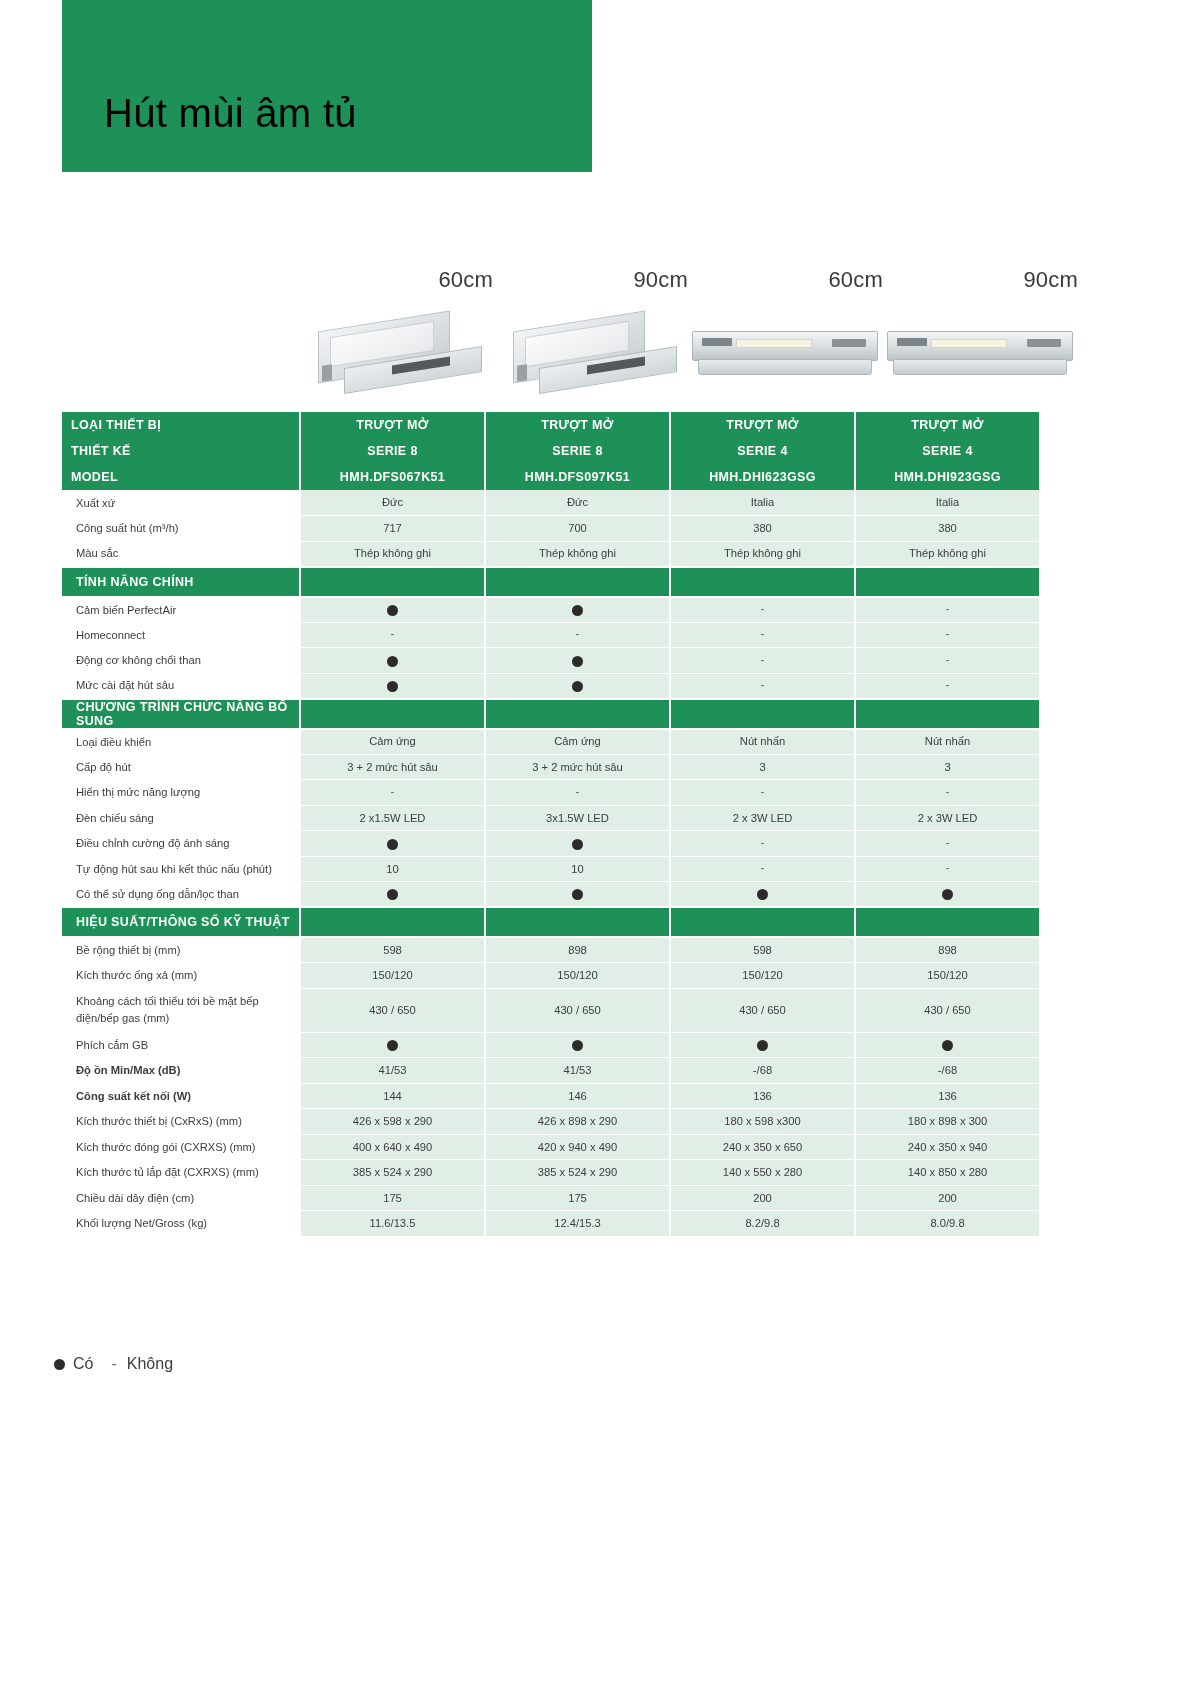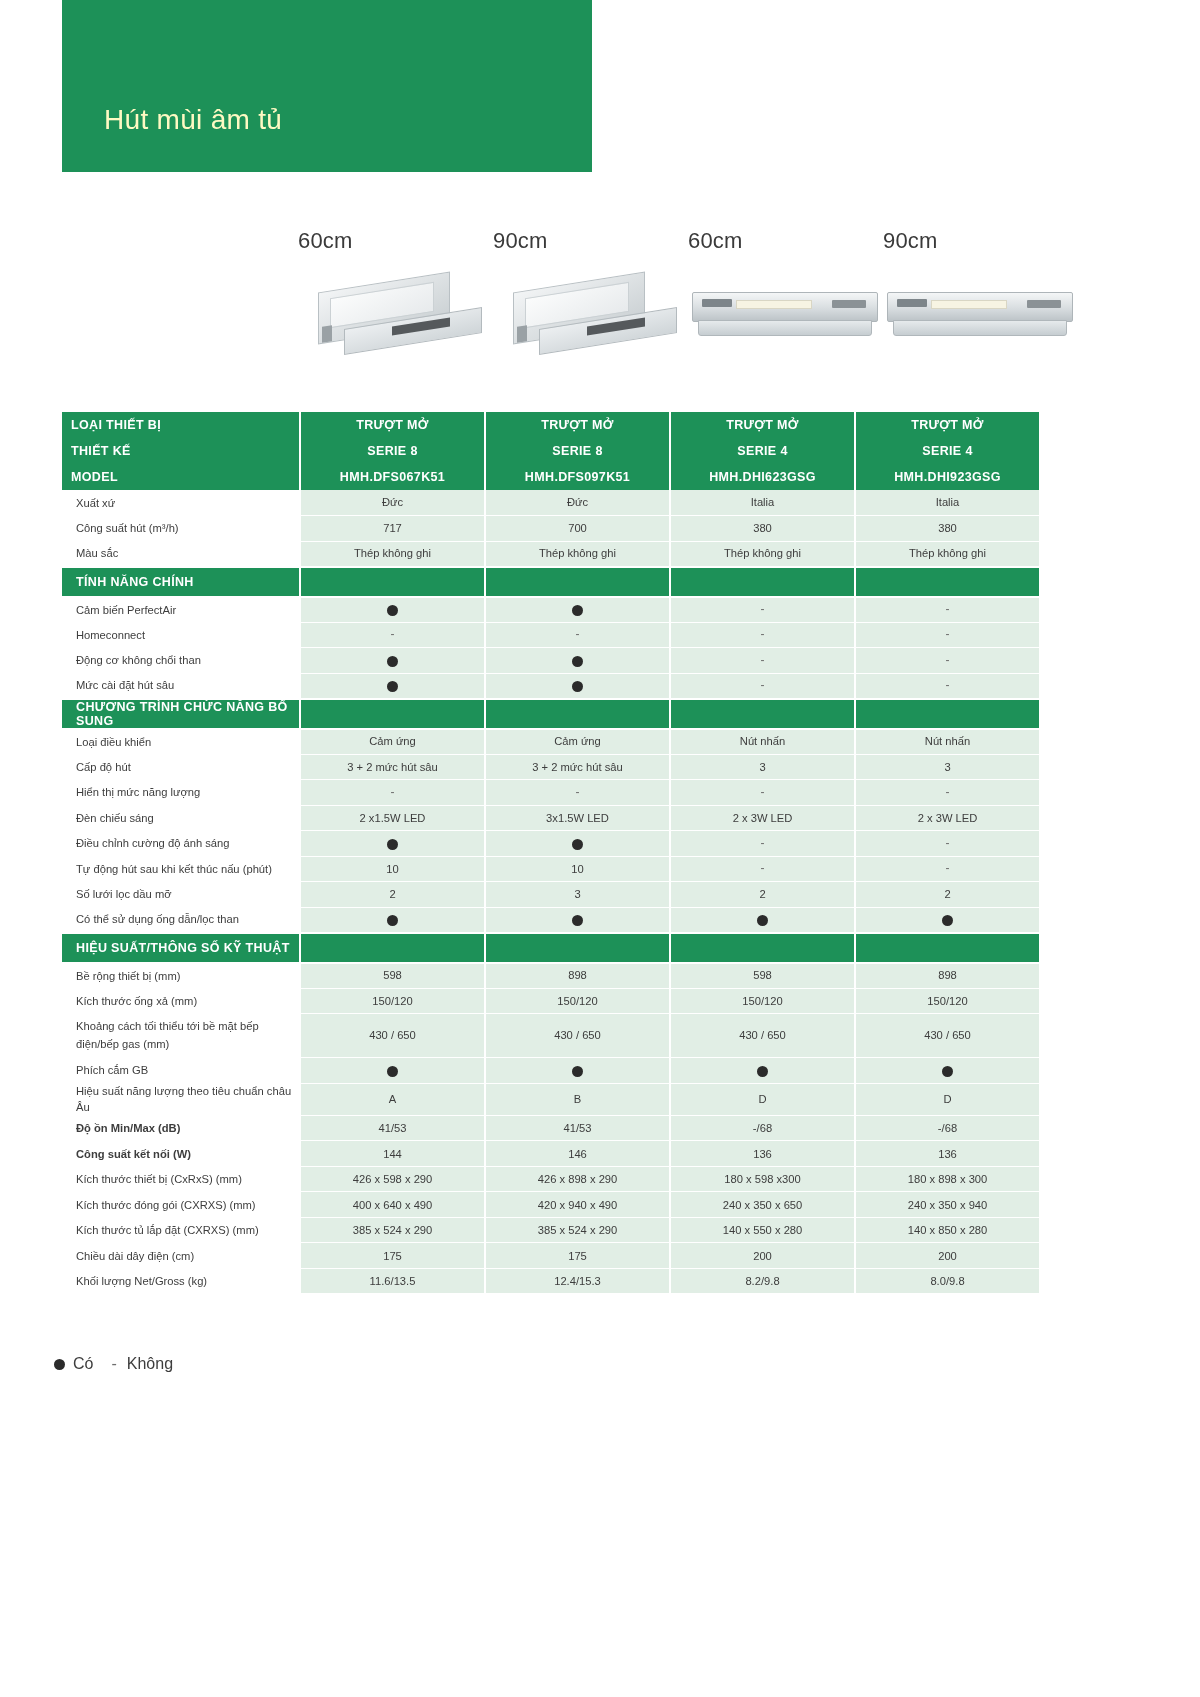--- a/index.html
+++ b/index.html
@@ -13,42 +13,43 @@
 
   
   .banner {
     position: absolute;
     left: 62px; top: 0px;
     width: 530px; height: 172px;
     background: #1d9158;
     display: flex; align-items: flex-end;
   }
   .banner-title {
-    color: #fef9c3;
-    font-size: 28px;
+    color: #000000;
+    font-size: 40px;
     font-weight: 400;
     letter-spacing: 0.3px;
     padding: 0 0 36px 42px;
     white-space: nowrap;
   }
 
   
   .products {
     position: absolute;
     left: 298px; top: 228px;
     width: 840px; height: 150px;
     display: flex;
   }
   .product { width: 195px; position: relative; }
   .product-label {
-    text-align: left;
+    text-align: right;
     font-size: 22px;
     color: #3a3a3a;
     font-weight: 400;
     letter-spacing: .2px;
+    margin-top: 39px;
   }
   .product-img { margin-top: 10px; height: 110px; position: relative; }
 
   
   .hood-a { position:absolute; left:8px; top:18px; width:178px; height:82px; }
   .hood-a .body {
     position:absolute; left:12px; top:0; width:132px; height:52px;
     background: linear-gradient(160deg,#f3f5f6 0%, #dfe3e5 45%, #c9cfd2 100%);
     border:1px solid #b9c0c4;
     transform: skewY(-9deg);
@@ -366,27 +367,20 @@
           <td><span class="dash">-</span></td>
         </tr>
         <tr class="data">
           <td class="lbl">Tự động hút sau khi kết thúc nấu (phút)</td>
           <td>10</td>
           <td>10</td>
           <td><span class="dash">-</span></td>
           <td><span class="dash">-</span></td>
         </tr>
         <tr class="data">
-          <td class="lbl">Số lưới lọc dầu mỡ</td>
-          <td>2</td>
-          <td>3</td>
-          <td>2</td>
-          <td>2</td>
-        </tr>
-        <tr class="data">
           <td class="lbl">Có thể sử dụng ống dẫn/lọc than</td>
           <td><span class="dot"></span></td>
           <td><span class="dot"></span></td>
           <td><span class="dot"></span></td>
           <td><span class="dot"></span></td>
         </tr>
         <tr class="section">
           <td class="lbl">HIỆU SUẤT/THÔNG SỐ KỸ THUẬT</td>
           <td></td>
           <td></td>
@@ -414,27 +408,20 @@
           <td>430 / 650</td>
           <td>430 / 650</td>
         </tr>
         <tr class="data">
           <td class="lbl">Phích cắm GB</td>
           <td><span class="dot"></span></td>
           <td><span class="dot"></span></td>
           <td><span class="dot"></span></td>
           <td><span class="dot"></span></td>
         </tr>
-        <tr class="data">
-          <td class="lbl">Hiệu suất năng lượng theo tiêu chuẩn châu Âu</td>
-          <td>A</td>
-          <td>B</td>
-          <td>D</td>
-          <td>D</td>
-        </tr>
         <tr class="data bold">
           <td class="lbl">Độ ồn Min/Max (dB)</td>
           <td>41/53</td>
           <td>41/53</td>
           <td>-/68</td>
           <td>-/68</td>
         </tr>
         <tr class="data bold">
           <td class="lbl">Công suất kết nối (W)</td>
           <td>144</td>

